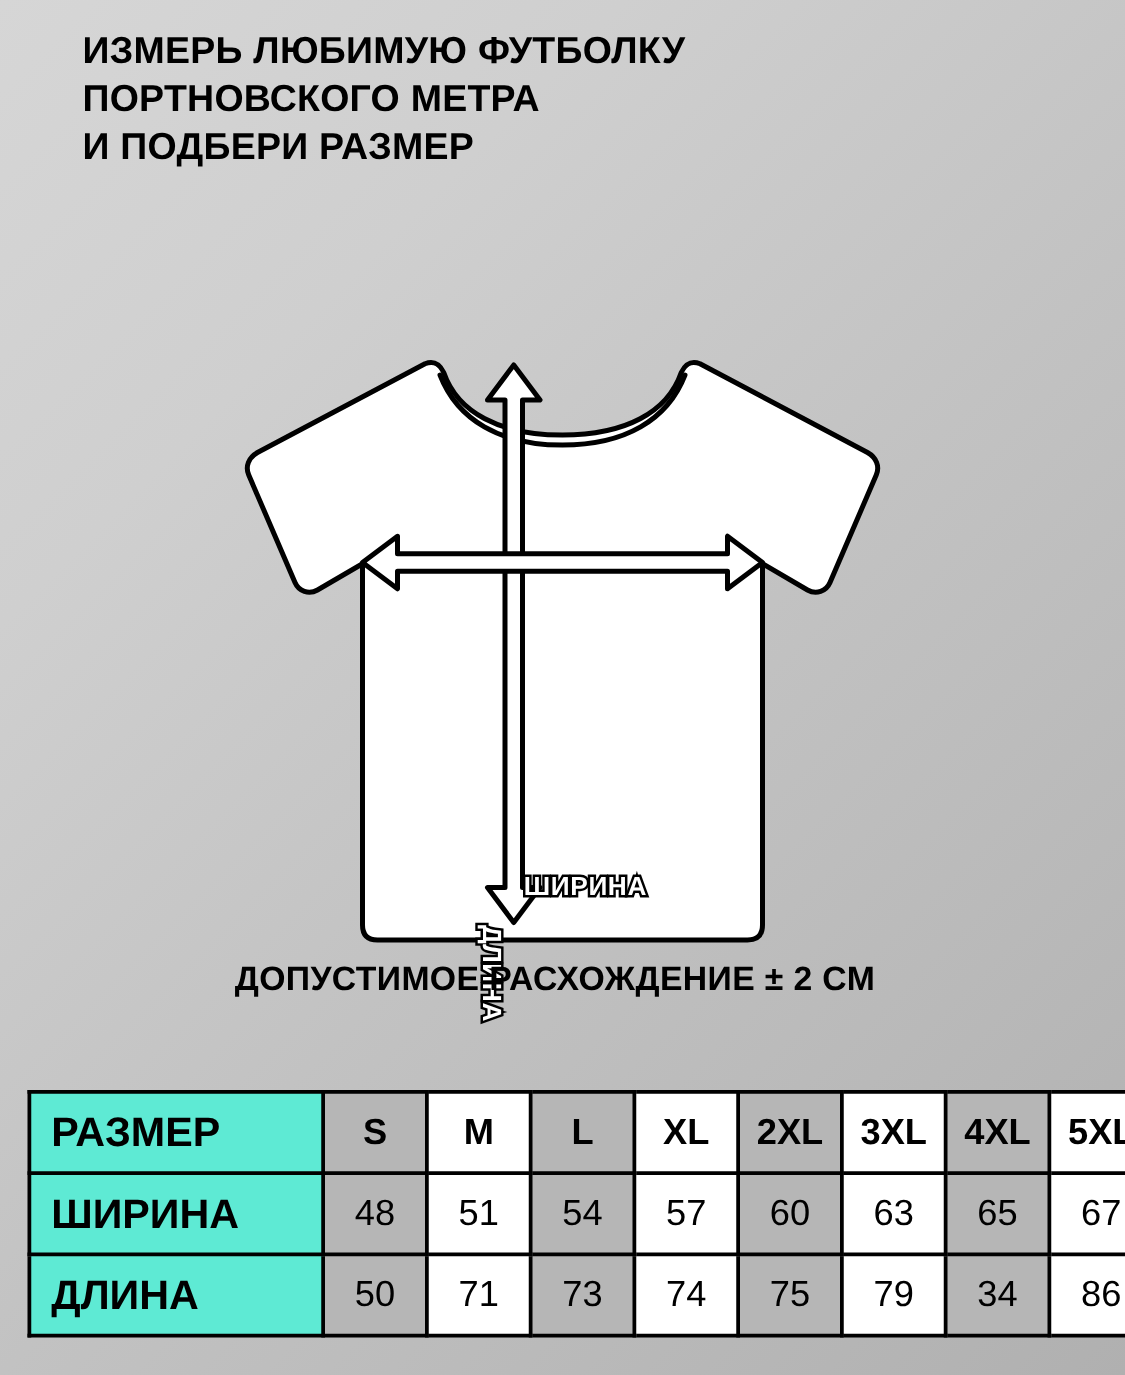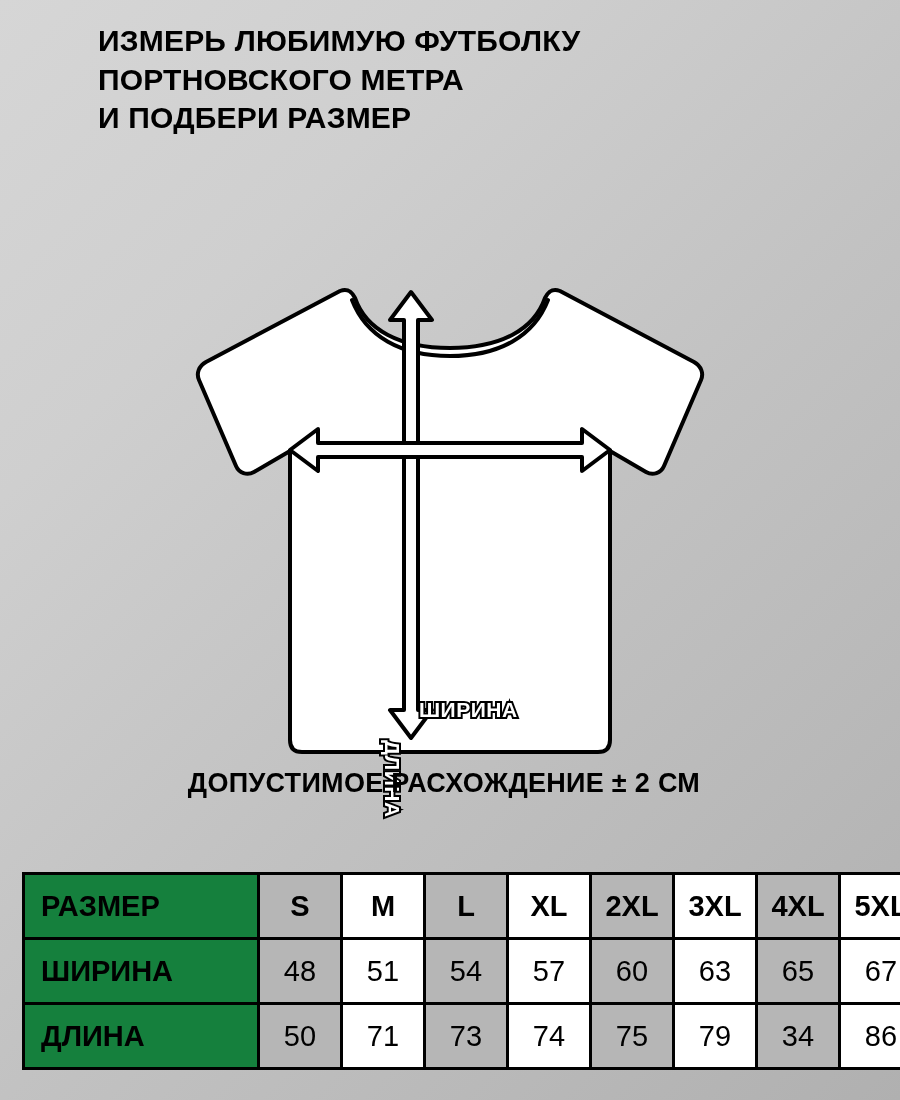--- a/index.html
+++ b/index.html
@@ -12,21 +12,21 @@
     font-family: "Liberation Sans", sans-serif;
     background: linear-gradient(135deg, #d6d6d6 0%, #cfcfcf 25%, #c2c2c2 55%, #b9b9b9 78%, #b0b0b0 100%);
     overflow: hidden;
     position: relative;
     color: #000;
   }
 
   
   .headline {
     position: absolute;
-    left: 98px;
+    left: 66px;
     top: 22px;
     width: 790px;
   }
   .headline .line {
     font-size: 30px;
     font-weight: bold;
     line-height: 1.29;
     letter-spacing: 0.2px;
     white-space: nowrap;
   }
@@ -93,24 +93,24 @@
   table.size-table td {
     border: 3px solid #000;
     text-align: center;
     height: 62px;
     font-size: 28px;
     font-weight: bold;
     padding: 0;
   }
   table.size-table td.rowhead {
     width: 216px;
-    font-size: 29px;
+    font-size: 33px;
     text-align: left;
     padding-left: 16px;
-    background: #15803d;
+    background: #5eead4;
   }
   table.size-table td.cell {
     width: 80px;
     font-weight: normal;
     font-size: 29px;
     background: #ffffff;
   }
   table.size-table tr.head td.cell {
     font-weight: bold;
   }

